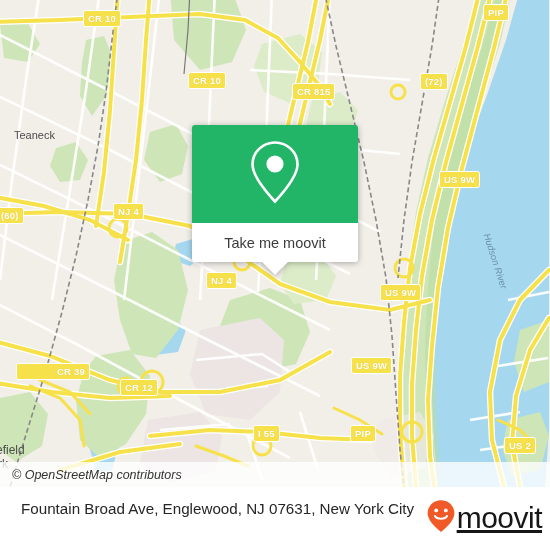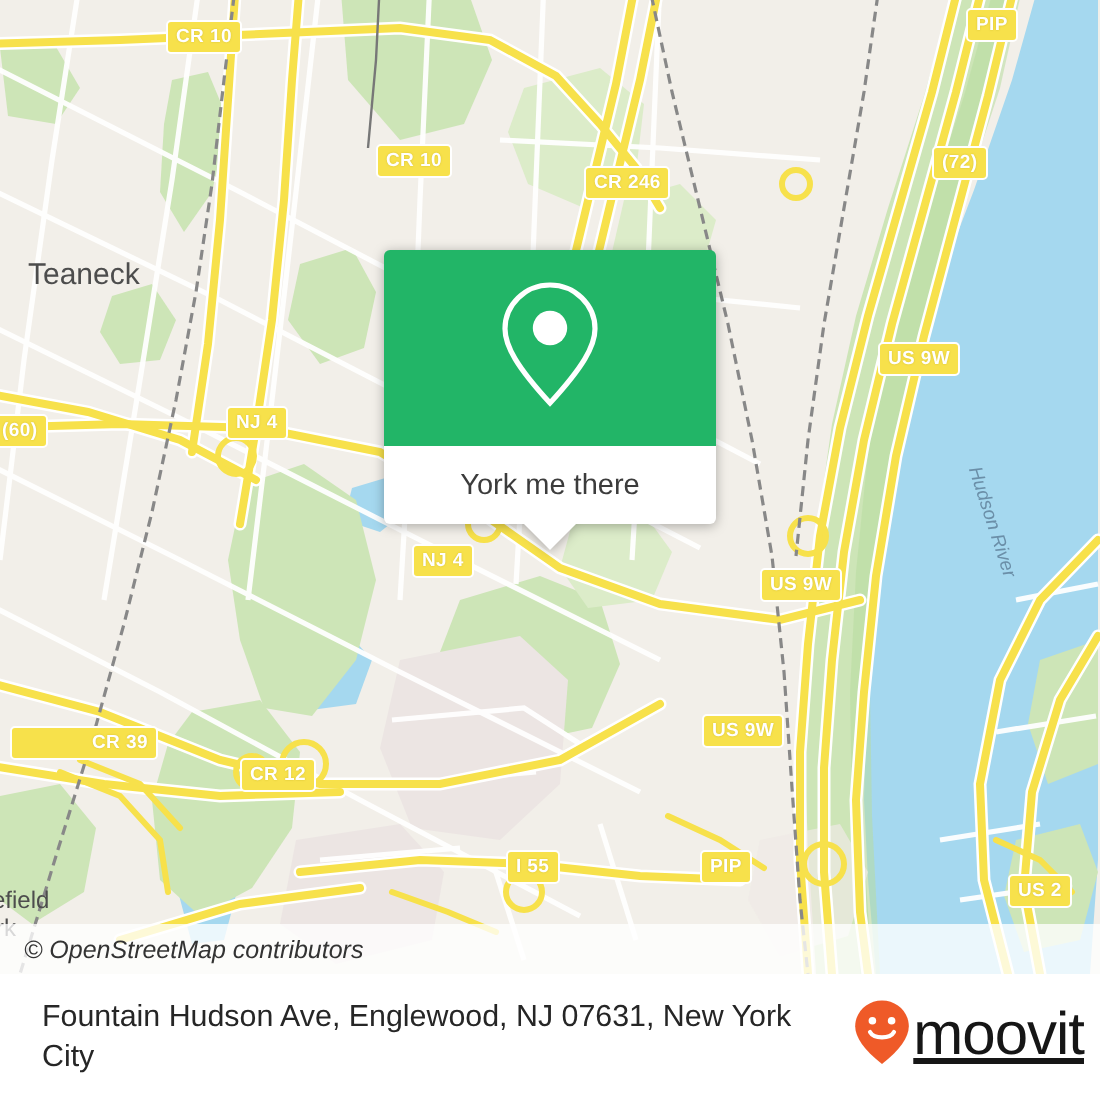--- a/index.html
+++ b/index.html
@@ -42,21 +42,21 @@
     white-space: nowrap;
     letter-spacing: .2px;
     box-sizing: border-box;
     text-shadow: 0 0 1px rgba(150,130,0,.35);
   }
 
   
   .place-label {
     position: absolute;
     color: #4d4d4d;
-    font-size: 15px;
+    font-size: 11px;
     font-family: "Liberation Sans", sans-serif;
     white-space: nowrap;
   }
   .water-label {
     position: absolute;
     color: #6b8fa8;
     font-size: 9.5px;
     font-style: italic;
     font-family: "Liberation Sans", sans-serif;
     white-space: nowrap;
@@ -337,57 +337,57 @@
 
     <div class="place-label" style="left:14px; top:129px;">Teaneck</div>
     <div class="place-label" style="left:-4px; top:443px; font-size:12px;">efield</div>
     <div class="place-label" style="left:-2px; top:457px; font-size:12px;">rk</div>
 
     <div class="water-label" style="left:492px; top:232px; transform:rotate(72deg);">Hudson River</div>
 
     <div class="shield" style="left:83px;  top:10px;">CR 10</div>
     <div class="shield" style="left:483px; top:4px;">PIP</div>
     <div class="shield" style="left:188px; top:72px;">CR 10</div>
-    <div class="shield" style="left:292px; top:83px;">CR 246</div>
-    <div class="shield" style="left:466px; top:73px;">(72)</div>
+    <div class="shield" style="left:292px; top:83px;">CR 815</div>
+    <div class="shield" style="left:420px; top:73px;">(72)</div>
     <div class="shield" style="left:439px; top:171px;">US 9W</div>
     <div class="shield" style="left:-4px;  top:207px;">(60)</div>
     <div class="shield" style="left:113px; top:203px;">NJ 4</div>
     <div class="shield" style="left:206px; top:272px;">NJ 4</div>
     <div class="shield" style="left:380px; top:284px;">US 9W</div>
     <div class="shield" style="left:351px; top:357px;">US 9W</div>
-    <div class="shield" style="left:5px;  top:363px;padding-left:40px;">CR 39</div>
+    <div class="shield" style="left:16px;  top:363px;padding-left:40px;">CR 39</div>
     <div class="shield" style="left:120px; top:379px;">CR 12</div>
     <div class="shield" style="left:253px; top:425px;">I 55</div>
     <div class="shield" style="left:350px; top:425px;">PIP</div>
     <div class="shield" style="left:504px; top:437px;">US 2</div>
 
     <div id="popup">
       <div id="popup-head">
         <span>
           <svg width="52" height="66" viewBox="0 0 52 66" fill="none" xmlns="http://www.w3.org/2000/svg">
             <path d="M26 3.5 C13.6 3.5 3.5 13.3 3.5 25.4 C3.5 34 9.5 44.5 26 62.5
                      C42.5 44.5 48.5 34 48.5 25.4 C48.5 13.3 38.4 3.5 26 3.5 Z" stroke="#ffffff" stroke-width="2.6" fill="none"></path>
             <circle cx="26" cy="25" r="8.6" fill="#ffffff"></circle>
           </svg>
         </span>
       </div>
       <div id="popup-foot">
-        <span id="popup-foot-label">York me there</span>
+        <span id="popup-foot-label">Take me moovit</span>
         <span id="popup-tail"></span>
       </div>
     </div>
 
     <div id="attribution">
       <span id="attribution-text">© OpenStreetMap contributors</span>
     </div>
   </div>
 
   <div id="bottombar">
-    <div id="address-text">Fountain Hudson Ave, Englewood, NJ 07631, New York City</div>
+    <div id="address-text">Fountain Broad Ave, Englewood, NJ 07631, New York City</div>
 
     <div id="moovit-logo">
       <span>
         <svg width="30" height="34" viewBox="0 0 30 34" xmlns="http://www.w3.org/2000/svg">
           <path d="M15 1.2 C7.5 1.2 1.6 7.0 1.6 14.1 C1.6 19.6 6.0 26.0 15 33.0
                    C24.0 26.0 28.4 19.6 28.4 14.1 C28.4 7.0 22.5 1.2 15 1.2 Z" fill="#ef5a28"></path>
           <circle cx="10.2" cy="11.4" r="1.9" fill="#ffffff"></circle>
           <circle cx="19.8" cy="11.4" r="1.9" fill="#ffffff"></circle>
           <path d="M9.0 17.0 C11.0 20.6 19.0 20.6 21.0 17.0" stroke="#ffffff" stroke-width="2.1" fill="none" stroke-linecap="round"></path>
         </svg>

